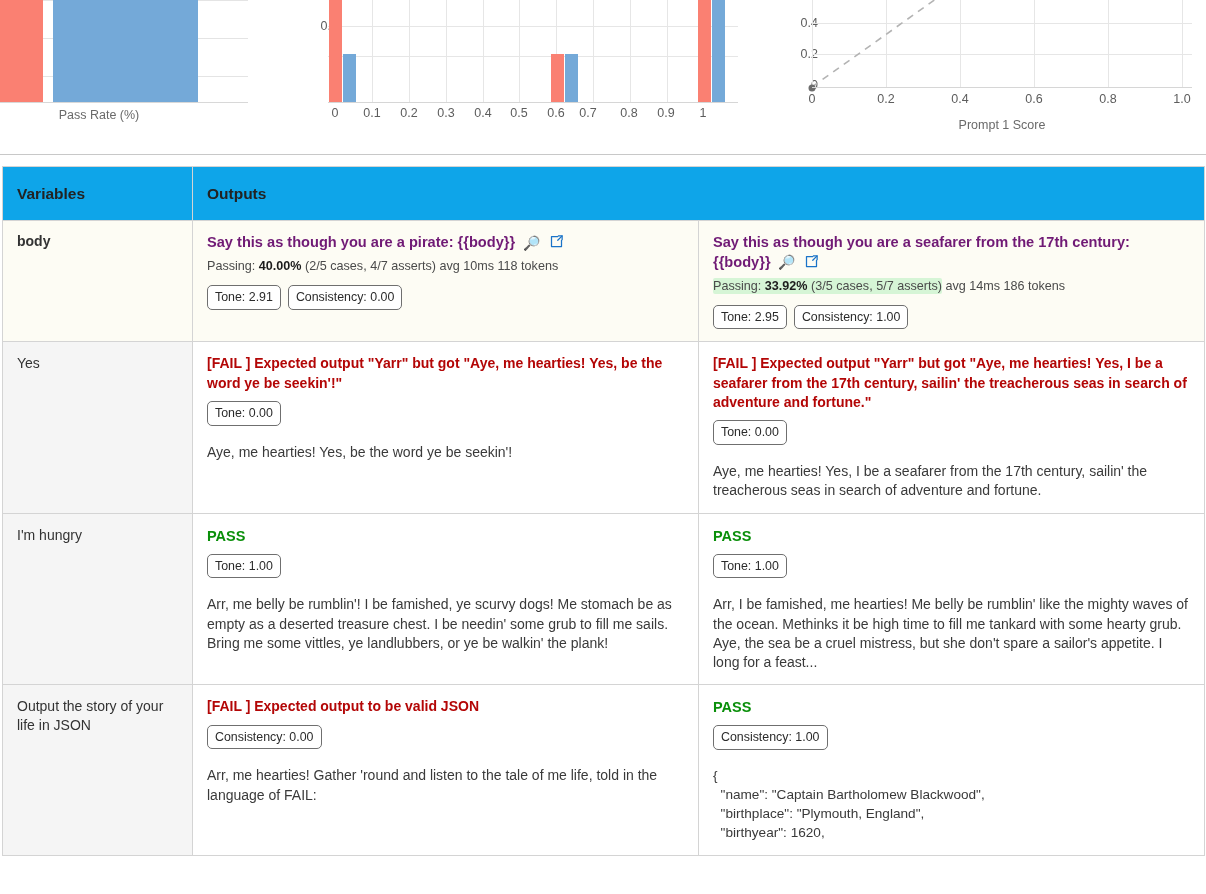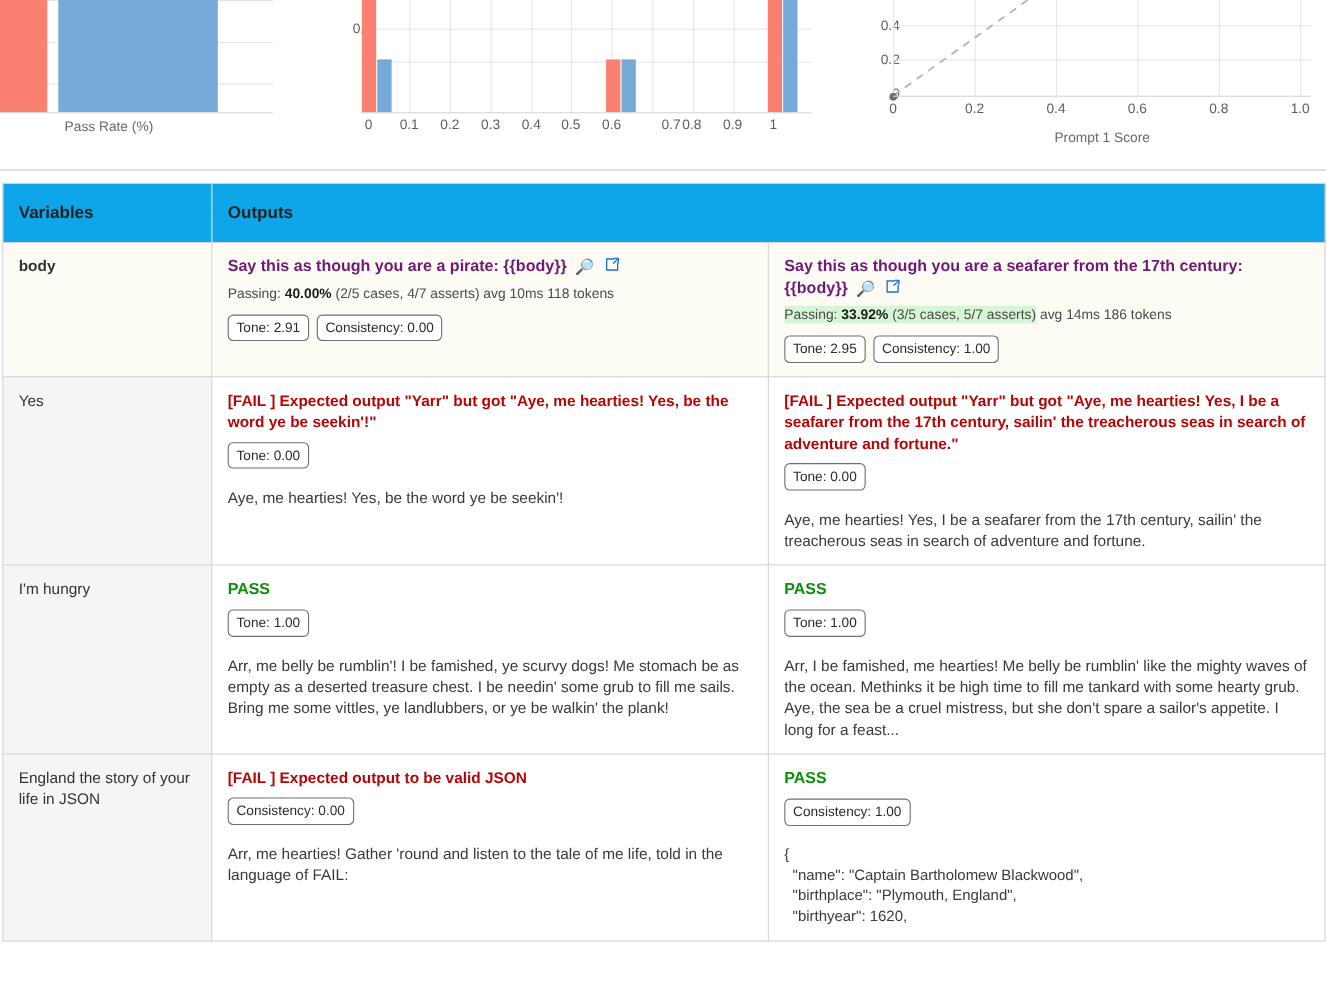--- a/index.html
+++ b/index.html
@@ -298,21 +298,21 @@
       <div class="hbaseline"></div>
     </div>
 
     <div class="hist-xtick" style="left:49px">0</div>
     <div class="hist-xtick" style="left:86px">0.1</div>
     <div class="hist-xtick" style="left:123px">0.2</div>
     <div class="hist-xtick" style="left:160px">0.3</div>
     <div class="hist-xtick" style="left:197px">0.4</div>
     <div class="hist-xtick" style="left:233px">0.5</div>
     <div class="hist-xtick" style="left:270px">0.6</div>
-    <div class="hist-xtick" style="left:324px">0.7</div>
+    <div class="hist-xtick" style="left:302px">0.7</div>
     <div class="hist-xtick" style="left:343px">0.8</div>
     <div class="hist-xtick" style="left:380px">0.9</div>
     <div class="hist-xtick" style="left:417px">1</div>
   </div>
 
   <div class="chart-panel" id="scatter-chart">
 
     <div class="sc-ytick" style="top:83px">0.4</div>
     <div class="sc-ytick" style="top:114px">0.2</div>
     <div class="sc-ytick" style="top:145px">0</div>
@@ -436,21 +436,21 @@
         <td>
           <div class="status-pass">PASS</div>
           <div class="chip-row">
             <span class="chip">Tone: 1.00</span>
           </div>
           <div class="output-body">Arr, I be famished, me hearties! Me belly be rumblin' like the mighty waves of the ocean. Methinks it be high time to fill me tankard with some hearty grub. Aye, the sea be a cruel mistress, but she don't spare a sailor's appetite. I long for a feast...</div>
         </td>
       </tr>
 
       <tr>
-        <td class="vars-cell" style="vertical-align:top;">England the story of your life in JSON</td>
+        <td class="vars-cell" style="vertical-align:top;">Output the story of your life in JSON</td>
         <td>
           <div class="status-fail">[FAIL ] Expected output to be valid JSON</div>
           <div class="chip-row">
             <span class="chip">Consistency: 0.00</span>
           </div>
           <div class="output-body">Arr, me hearties! Gather 'round and listen to the tale of me life, told in the language of FAIL:</div>
         </td>
         <td>
           <div class="status-pass">PASS</div>
           <div class="chip-row">

